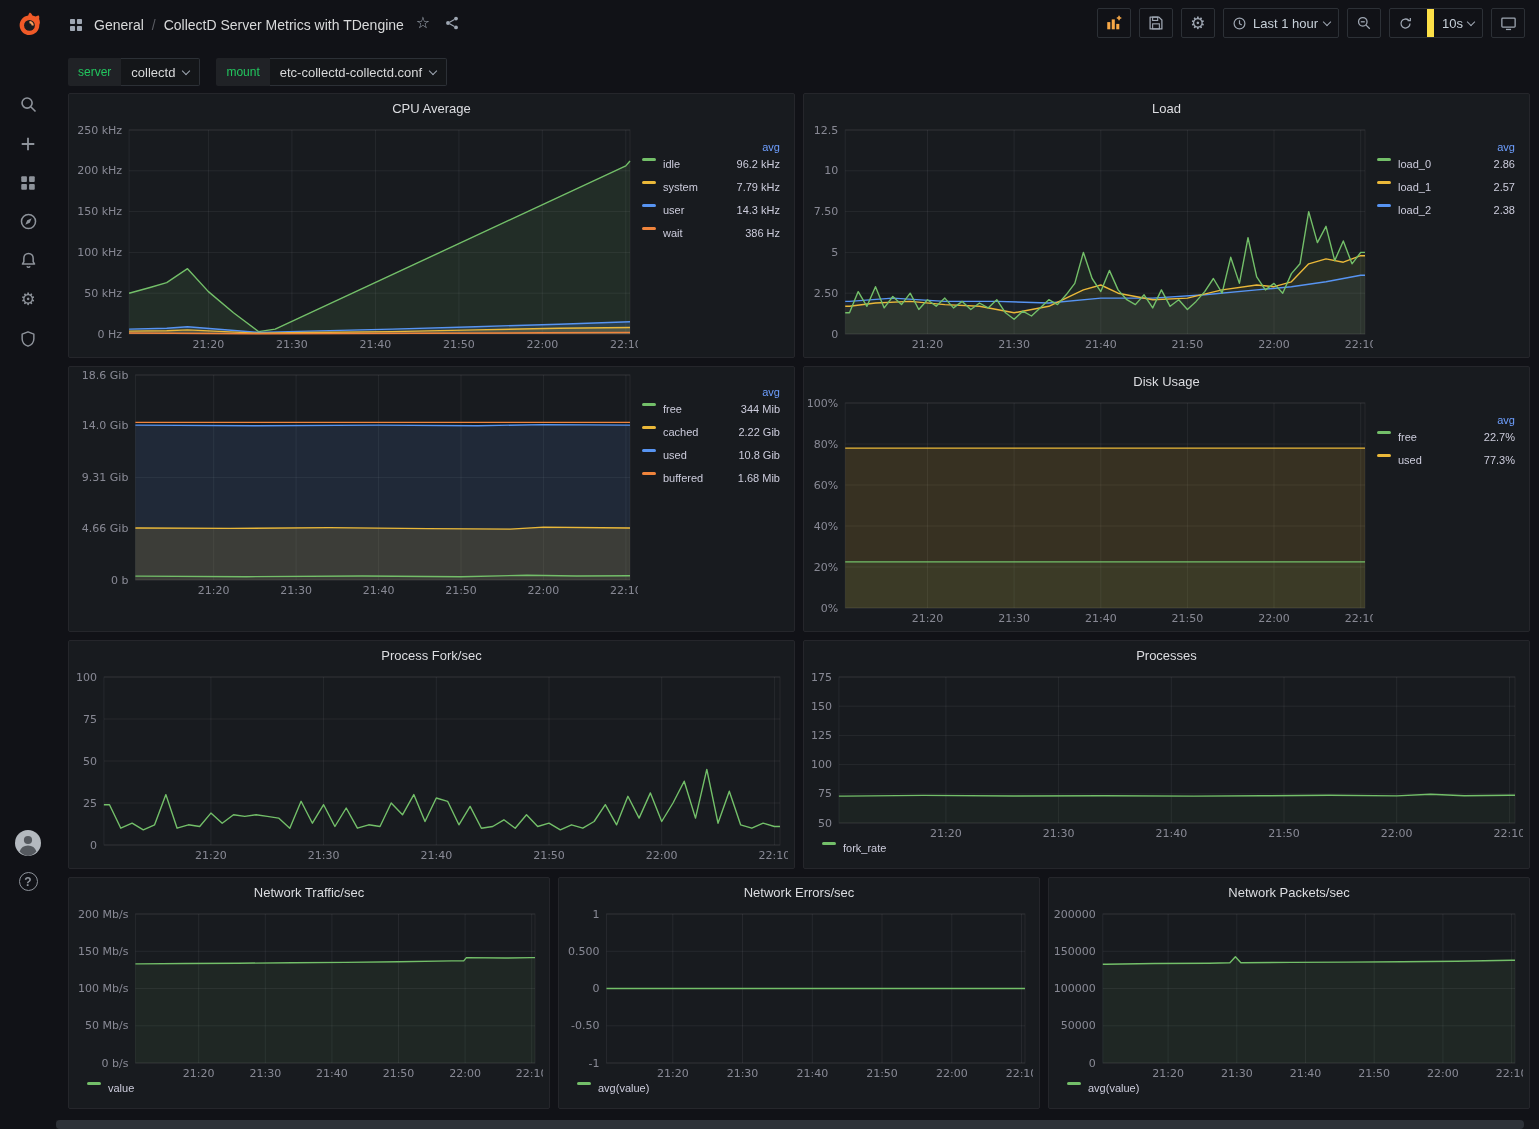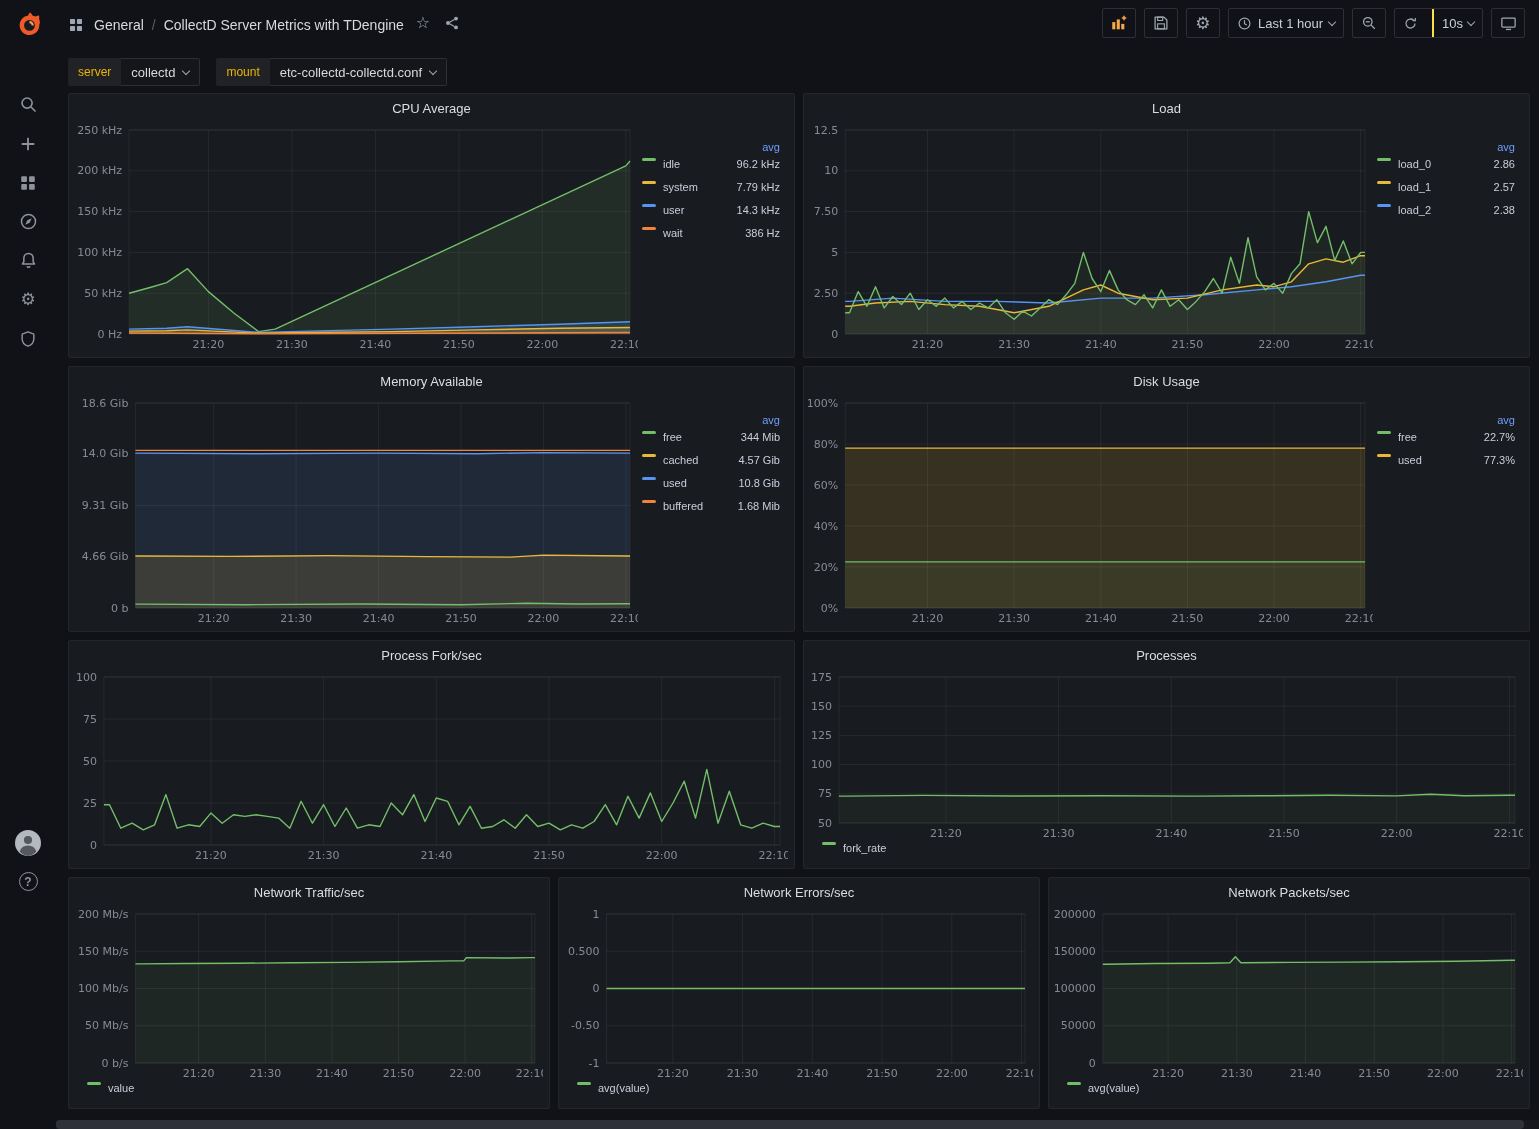--- a/index.html
+++ b/index.html
@@ -25,27 +25,27 @@
   .breadcrumb a{color:#d8d9da;text-decoration:none;cursor:pointer}
   .breadcrumb .sep{color:#5a5c63}
   .ghost{background:none;border:none;color:#9fa7b3;cursor:pointer;display:inline-flex;align-items:center;padding:2px}
   .star-glyph{font-size:16px;line-height:1;font-family:"DejaVu Sans",sans-serif}
   .nav-right{margin-left:auto;display:flex;align-items:center;gap:8px}
   .chip{height:30px;border:1px solid #2c3036;border-radius:2px;background:transparent;color:#c7d0d9;display:inline-flex;align-items:center;justify-content:center;padding:0 8px;cursor:pointer;font-size:13px;font-family:inherit;gap:6px}
   .chip .uni{color:#9fa7b3}
   .icon-chip{width:34px;padding:0}
   .split{padding:0;overflow:hidden}
   .split .seg{height:100%;display:inline-flex;align-items:center;padding:0 8px;cursor:pointer;background:none;border:none;color:#c7d0d9;font-size:13px;font-family:inherit;gap:5px}
-  .split .seg + .seg{border-left:2px solid #fde047}
+  .split .seg + .seg{border-left:7px solid #fde047}
   .chev{width:6px;height:6px;border-right:1.5px solid #9fa7b3;border-bottom:1.5px solid #9fa7b3;transform:rotate(45deg);display:inline-block;margin-top:-3px}
 
   
   .filters{position:absolute;top:58px;left:68px;display:flex;gap:16px;align-items:center}
   .var-group{display:flex;align-items:stretch;height:28px}
-  .var-label{background:#202226;color:#eab308;font-size:12px;display:flex;align-items:center;padding:0 10px;border-radius:2px 0 0 2px;cursor:default}
+  .var-label{background:#202226;color:#22c55e;font-size:12px;display:flex;align-items:center;padding:0 10px;border-radius:2px 0 0 2px;cursor:default}
   .var-value{background:#141619;border:1px solid #2c3036;border-left:none;color:#d8d9da;font-size:13px;display:flex;align-items:center;gap:8px;padding:0 10px;border-radius:0 2px 2px 0;cursor:pointer;font-family:inherit}
 
   
   .dash{position:absolute;top:93px;left:56px;right:0;padding:0 9px 0 12px}
   .row{display:flex;gap:8px;margin-bottom:8px}
   .panel{flex:1;background:#181b1f;border:1px solid #25262b;border-radius:2px;display:flex;flex-direction:column;min-width:0}
   .panel-title{height:28px;flex:none;display:flex;align-items:center;justify-content:center;font-size:13px;font-weight:500;color:#dcdde1;cursor:pointer}
   .panel-body{flex:1;display:flex;min-height:0;padding:0 6px 4px 4px}
   .panel-body.col{flex-direction:column}
   .chart{flex:1;position:relative;min-width:0;min-height:0;cursor:crosshair}
@@ -379,21 +379,20 @@
               <span class="lg-name">load_2</span>
               <span class="lg-val">2.38</span>
             </div>
           </div>
       </div>
     </section>
   </div>
 
   <div class="row" style="height:266px">
     <section class="panel">
-      <h2 class="panel-title">Memory Available</h2>
       <div class="panel-body">
         <div class="chart">
             <svg width="565" height="232">
               <rect x="62.4" y="8" width="494.6" height="205" fill="none" stroke="rgba(204,204,220,0.08)"></rect>
               <line x1="62.4" x2="557" y1="213.0" y2="213.0" stroke="rgba(204,204,220,0.08)"></line>
               <text x="55.4" y="216.5" text-anchor="end">0 b</text>
               <line x1="62.4" x2="557" y1="161.6" y2="161.6" stroke="rgba(204,204,220,0.08)"></line>
               <text x="55.4" y="165.1" text-anchor="end">4.66 Gib</text>
               <line x1="62.4" x2="557" y1="110.4" y2="110.4" stroke="rgba(204,204,220,0.08)"></line>
               <text x="55.4" y="113.9" text-anchor="end">9.31 Gib</text>
@@ -424,21 +423,21 @@
         <div class="legend-right">
             <div class="lg-head">avg</div>
             <div class="lg-row">
               <span class="sw" style="background:#73bf69"></span>
               <span class="lg-name">free</span>
               <span class="lg-val">344 Mib</span>
             </div>
             <div class="lg-row">
               <span class="sw" style="background:#eab839"></span>
               <span class="lg-name">cached</span>
-              <span class="lg-val">4.57 Gib</span>
+              <span class="lg-val">2.22 Gib</span>
             </div>
             <div class="lg-row">
               <span class="sw" style="background:#5794f2"></span>
               <span class="lg-name">used</span>
               <span class="lg-val">10.8 Gib</span>
             </div>
             <div class="lg-row">
               <span class="sw" style="background:#ef843c"></span>
               <span class="lg-name">buffered</span>
               <span class="lg-val">1.68 Mib</span>

